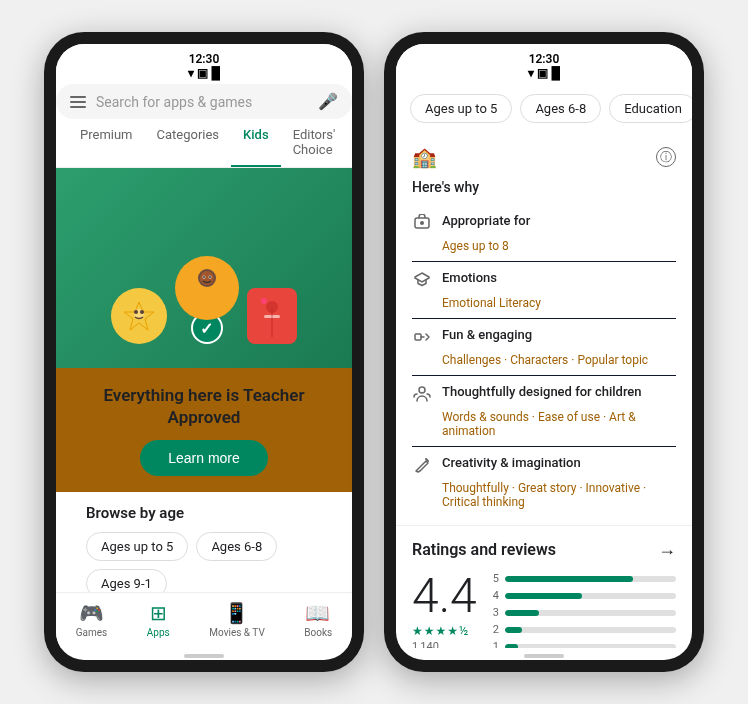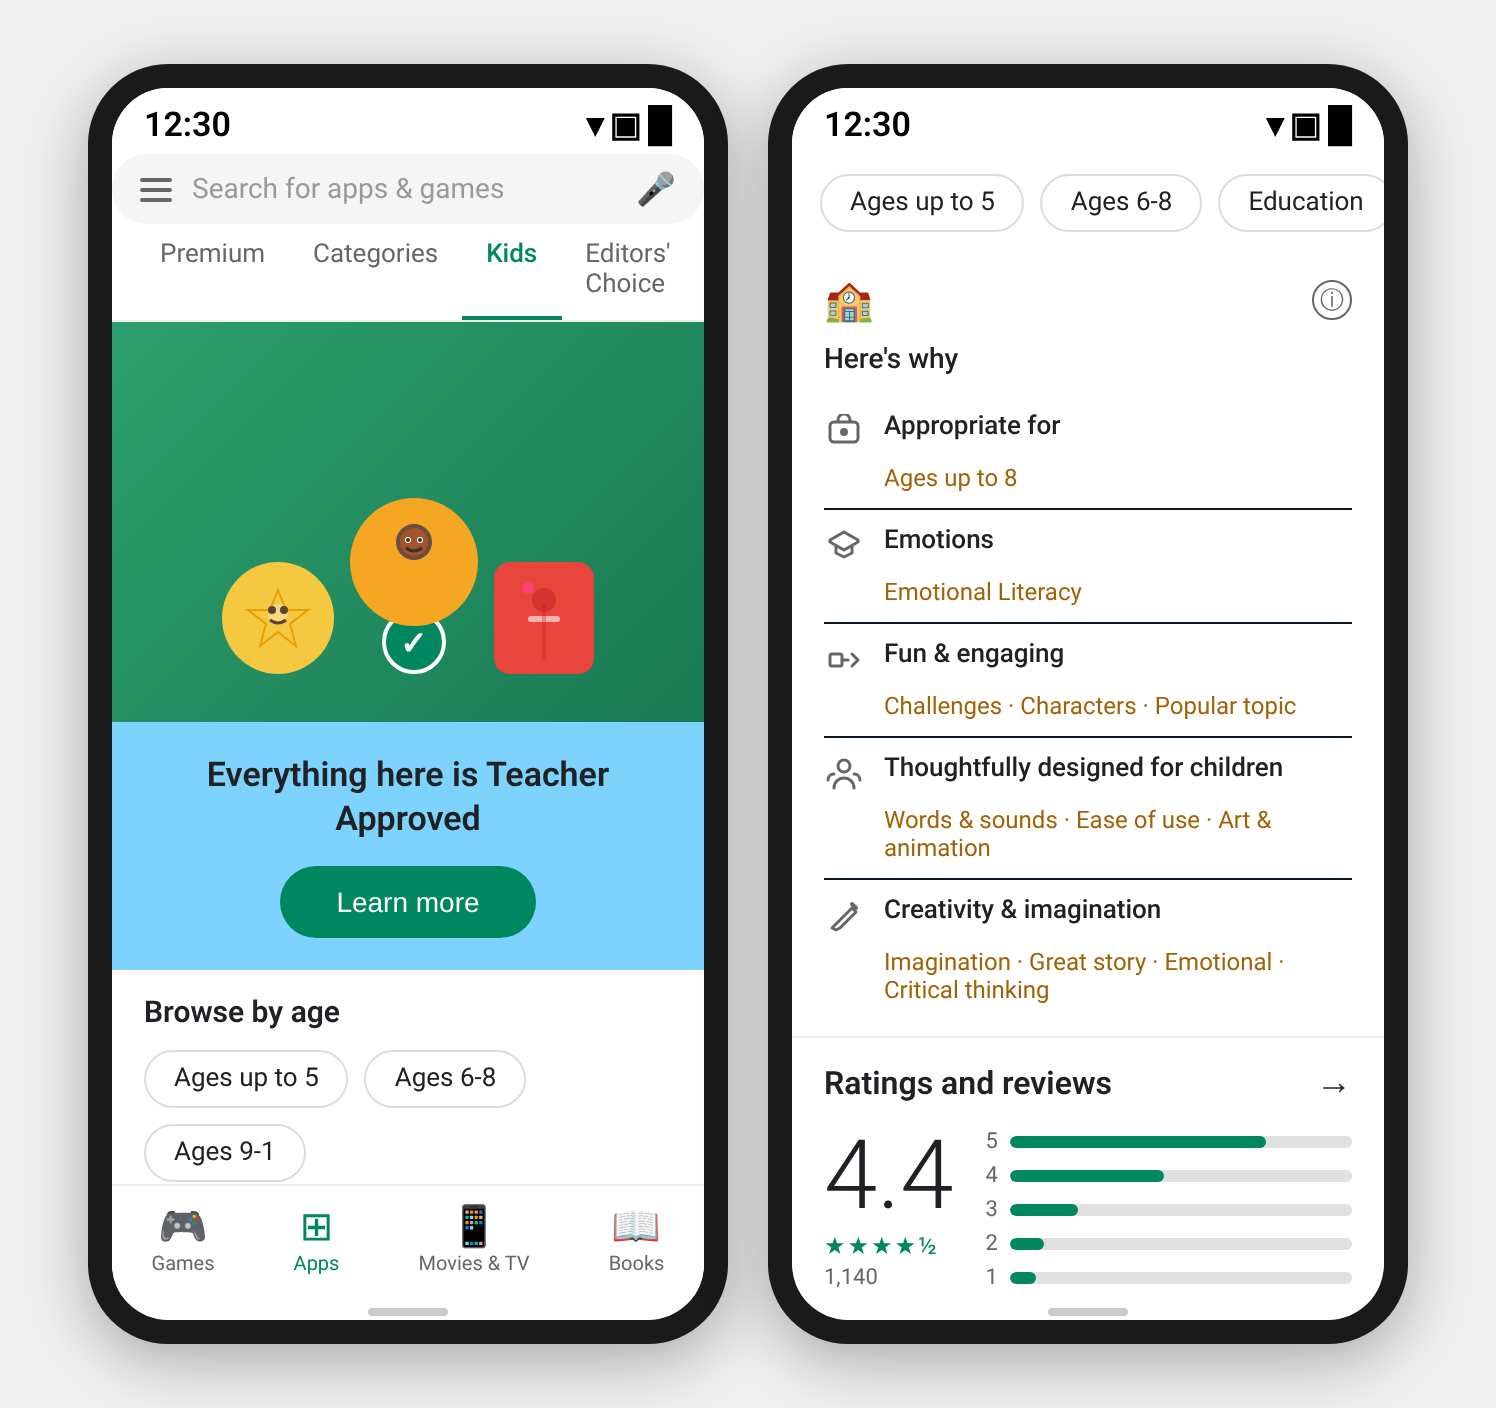--- a/index.html
+++ b/index.html
@@ -39,22 +39,23 @@
       display: flex;
       flex-direction: column;
     }
 
     .status-bar {
       display: flex;
       justify-content: space-between;
       align-items: center;
       padding: 8px 16px 4px;
       background: #fff;
-      font-size: 17px;
+      font-size: 12px;
       font-weight: 600;
+      flex-direction: column;
     }
 
     .status-icons {
       display: flex;
       align-items: center;
       gap: 3px;
     }
 
     .search-bar {
       display: flex;
@@ -158,21 +159,21 @@
       width: 50px;
       height: 56px;
       background: #e8453c;
       border-radius: 8px;
       display: flex;
       align-items: center;
       justify-content: center;
     }
 
     .hero-text {
-      background: #7dd3fc;
+      background: #a16207;
       padding: 16px;
       text-align: center;
     }
 
     .hero-title {
       font-size: 17px;
       font-weight: 600;
       color: #202124;
       margin-bottom: 12px;
       line-height: 1.3;
@@ -183,21 +184,21 @@
       color: #fff;
       border: none;
       border-radius: 20px;
       padding: 10px 28px;
       font-size: 14px;
       font-weight: 500;
       cursor: pointer;
     }
 
     .browse-section {
-      padding: 12px 16px;
+      padding: 12px 30px;
       background: #fff;
     }
 
     .browse-title {
       font-size: 15px;
       font-weight: 600;
       color: #202124;
       margin-bottom: 10px;
     }
 
@@ -686,21 +687,21 @@
 
             <div class="criteria-item">
               <span class="criteria-icon">
                 <svg width="18" height="18" viewBox="0 0 18 18" fill="none">
                   <path d="M3 15l2-2 8-8 2 2-8 8-2 1-2-1z" stroke="#666" stroke-width="1.5" stroke-linejoin="round"></path>
                   <path d="M13 3l2 2" stroke="#666" stroke-width="2" stroke-linecap="round"></path>
                 </svg>
               </span>
               <div class="criteria-content">
                 <div class="criteria-title">Creativity &amp; imagination</div>
-                <div class="criteria-subtitle">Imagination · Great story · Emotional · Critical thinking</div>
+                <div class="criteria-subtitle">Thoughtfully · Great story · Innovative · Critical thinking</div>
               </div>
             </div>
 
 
           </div>
         </div>
 
         <div class="ratings-section">
           <div class="ratings-header">
             <span class="ratings-title">Ratings and reviews</span>

